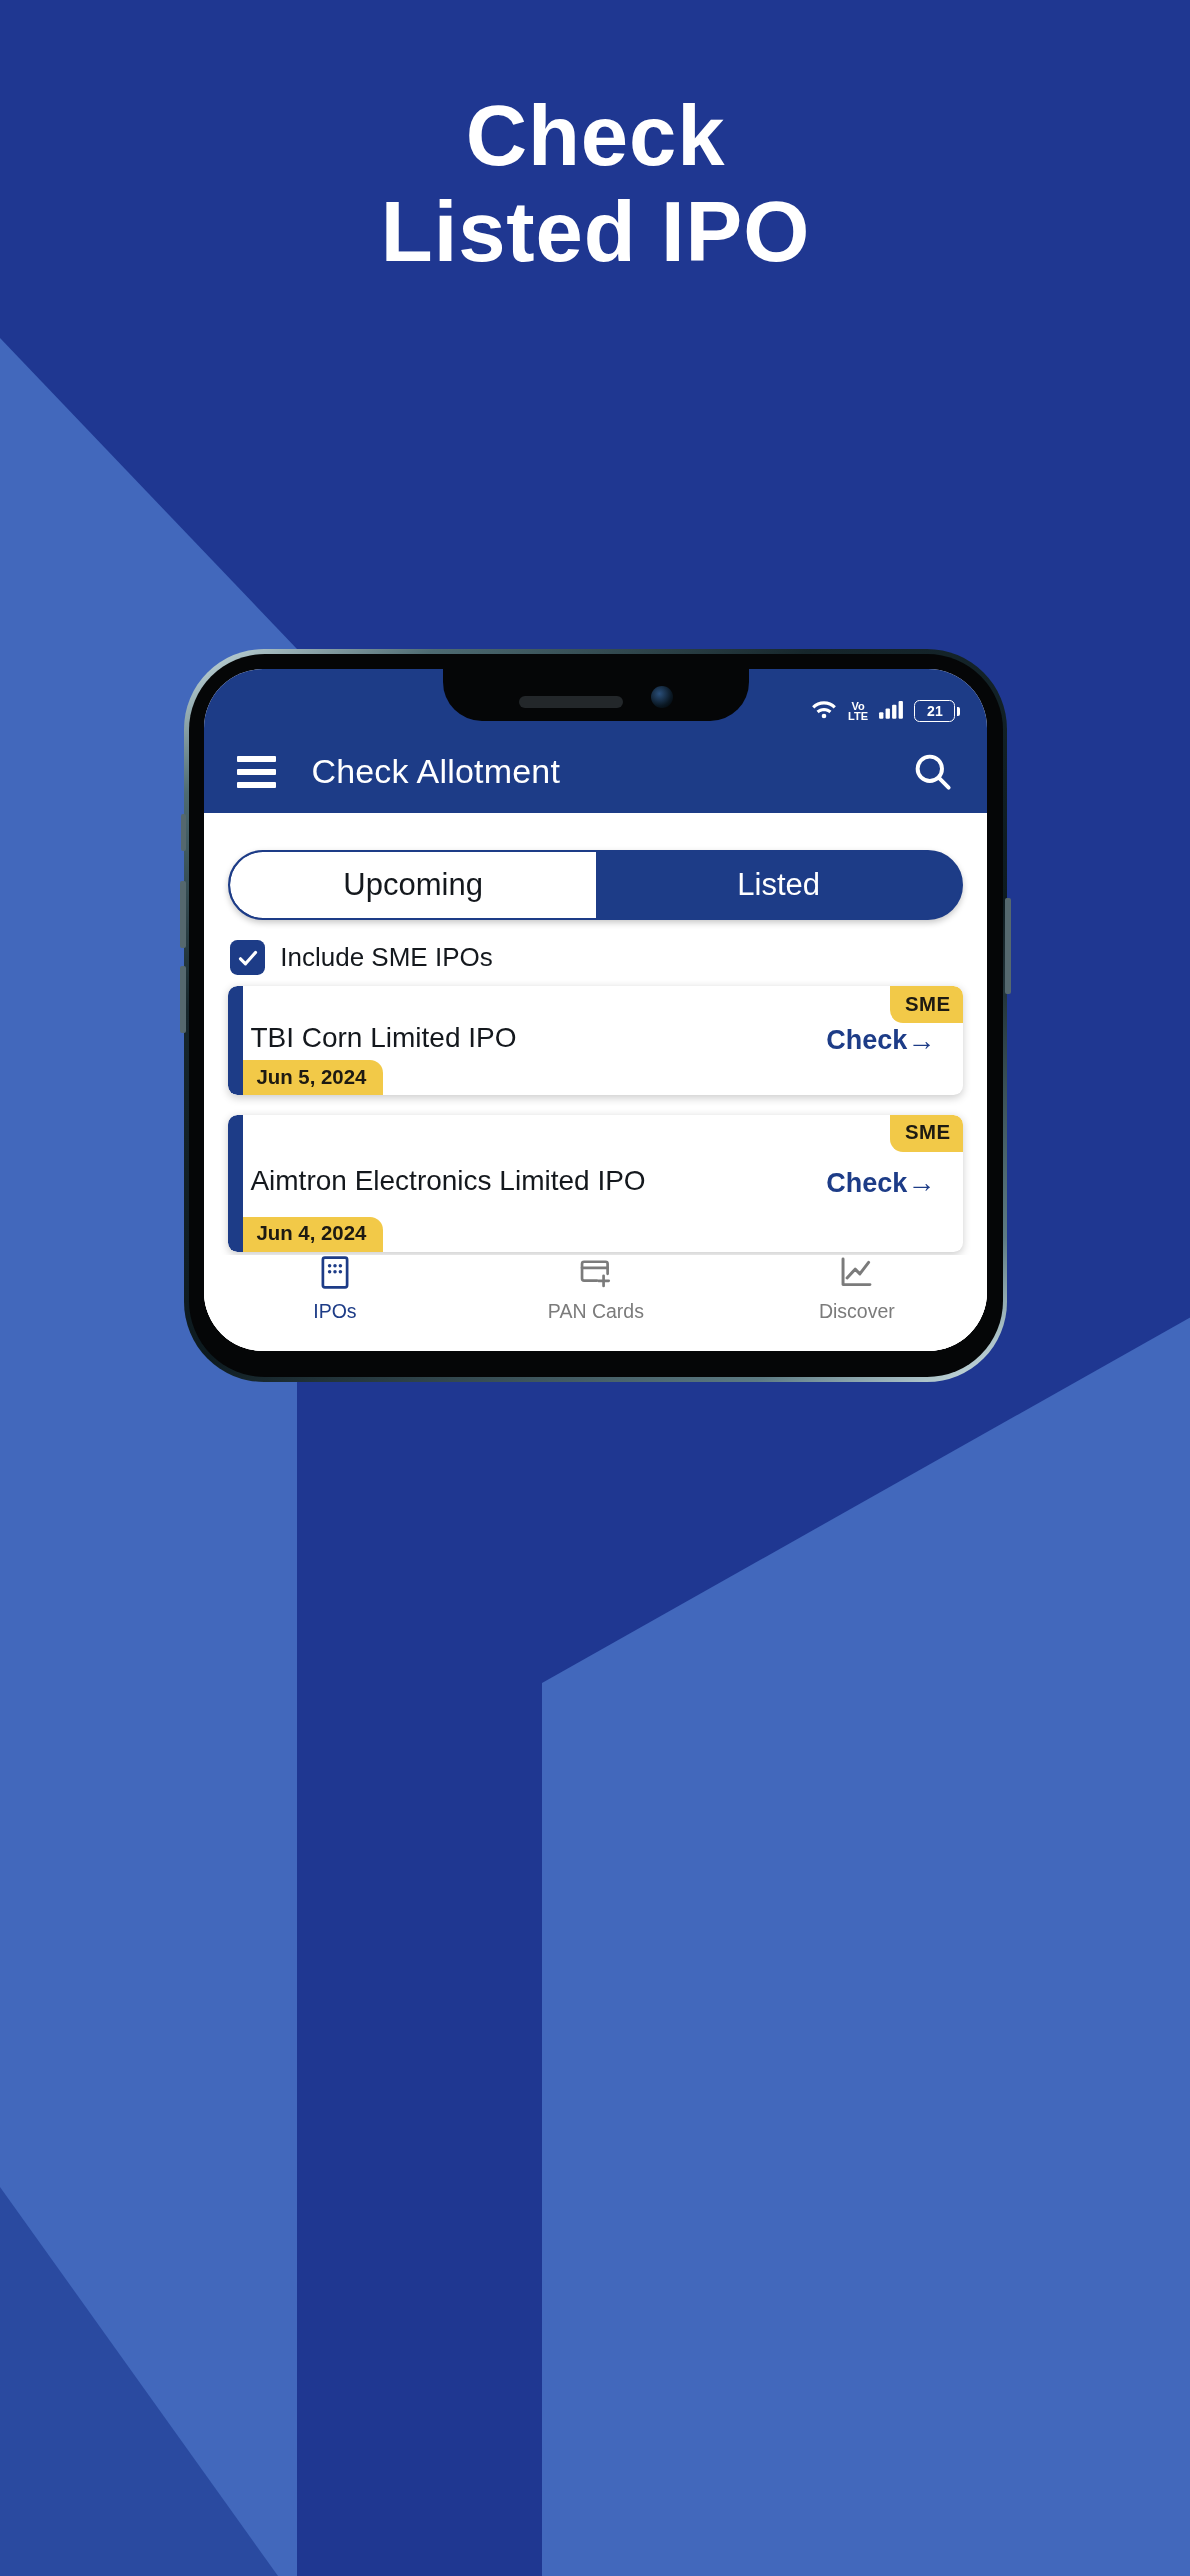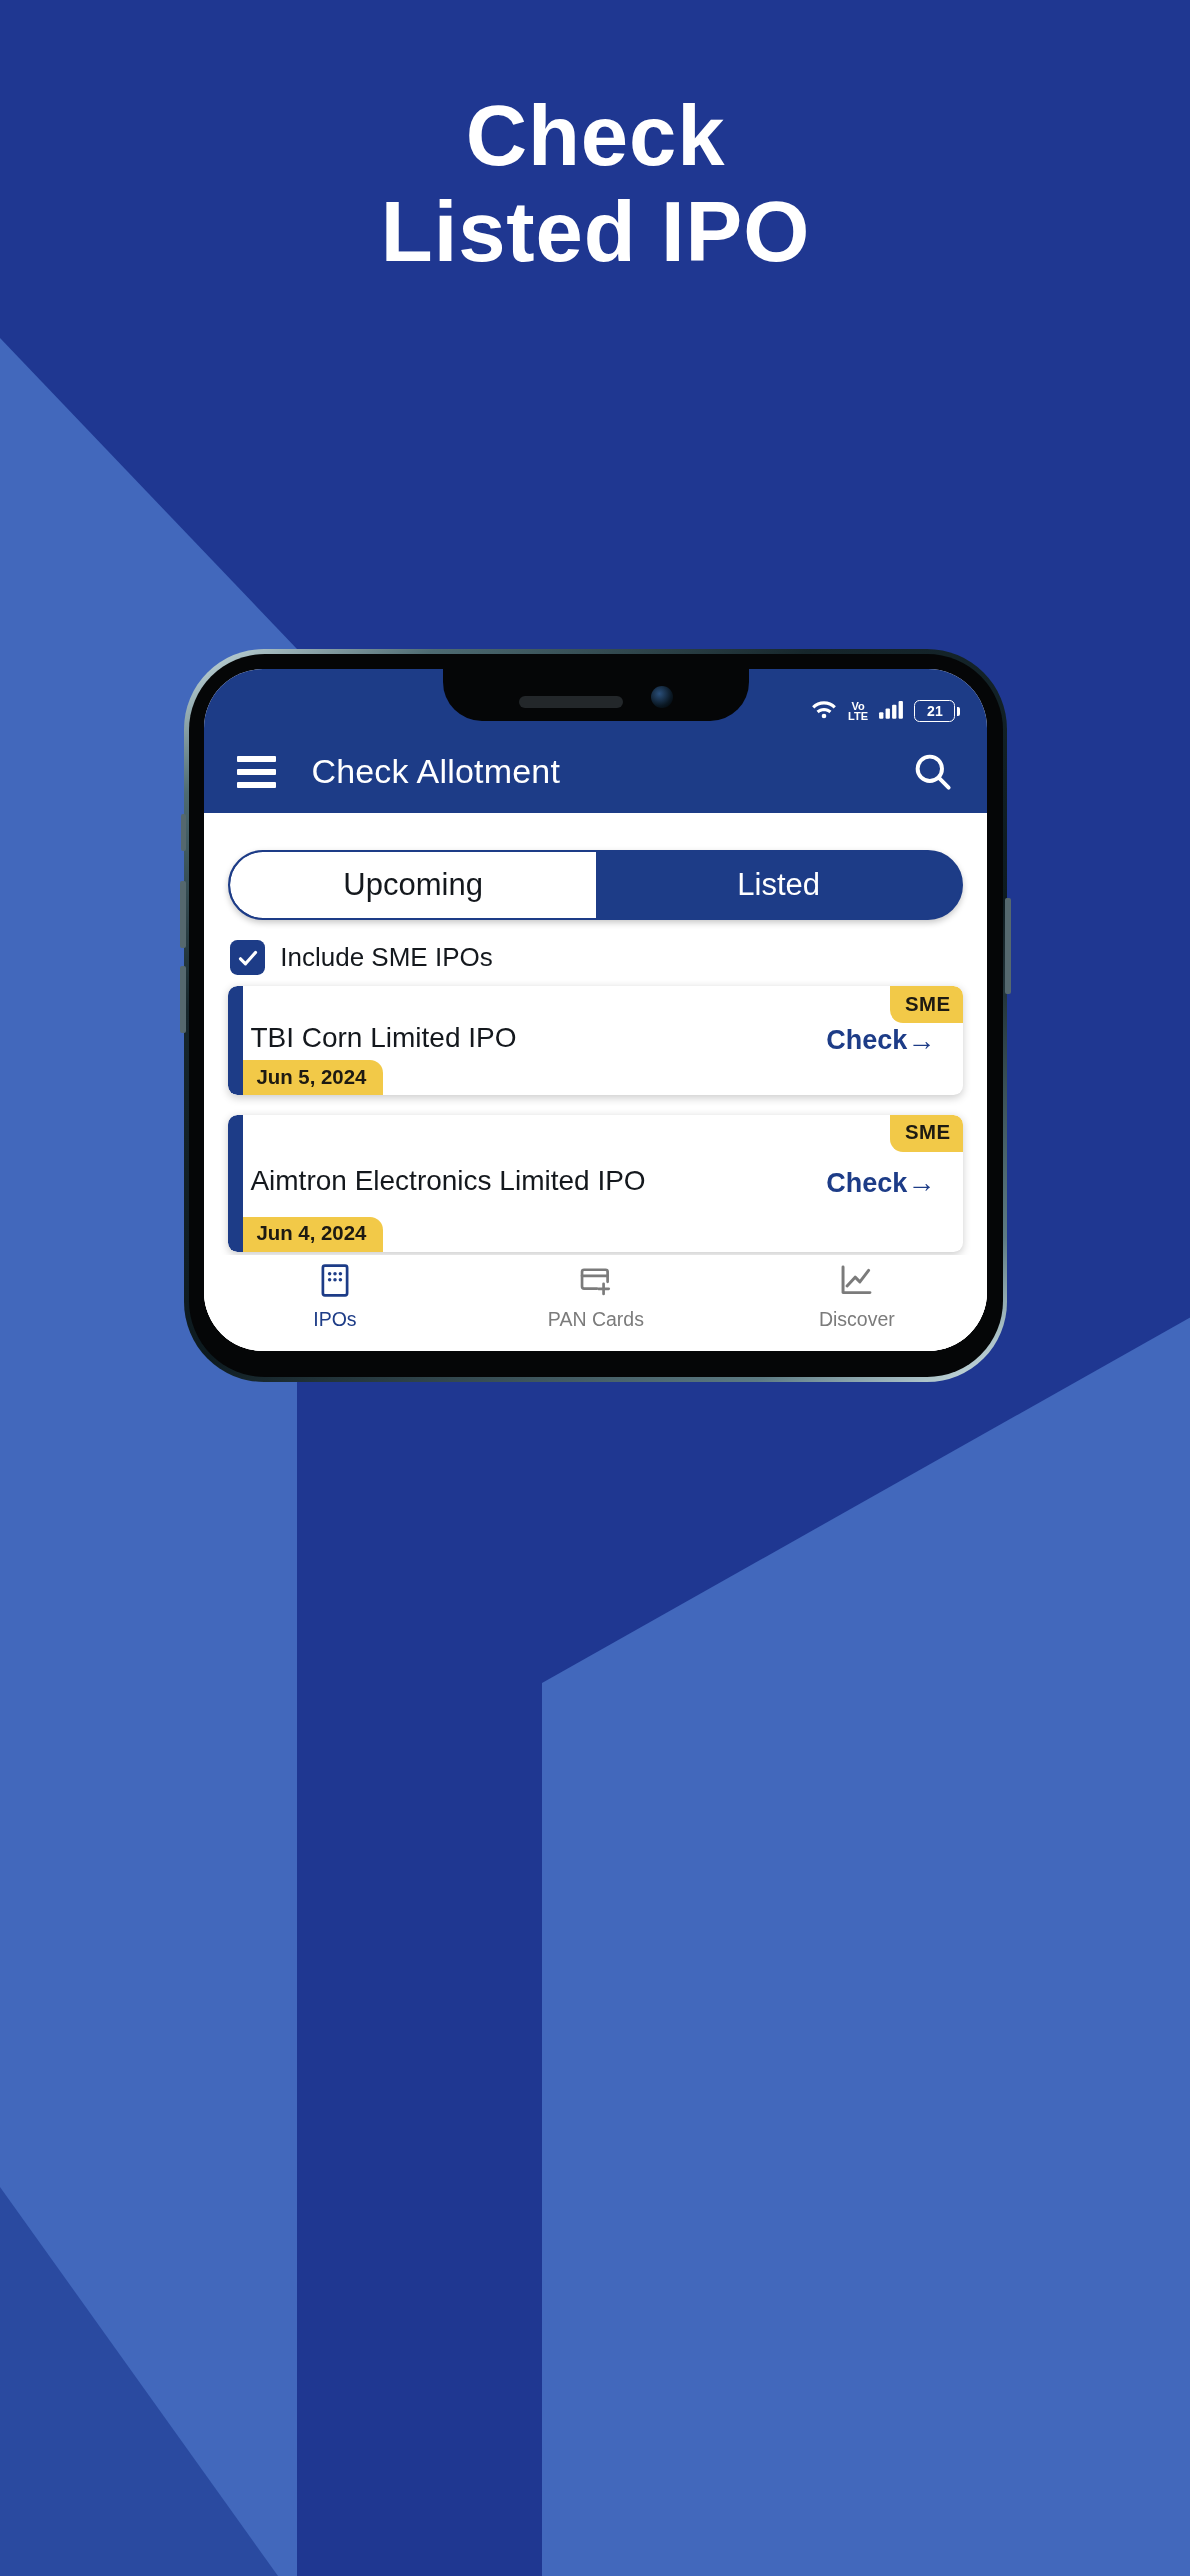--- a/index.html
+++ b/index.html
@@ -260,21 +260,21 @@
     font-weight: bold;
     white-space: nowrap;
   }
   .card-check .arrow { font-size: 28px; line-height: 1; }
 
   
   .bottomnav {
     height: 96px;
     background: #ffffff;
     display: flex;
-    align-items: center;
+    align-items: flex-start;
     padding-bottom: 13px;
   }
   .navitem {
     flex: 1;
     display: flex; flex-direction: column; align-items: center; gap: 6.5px;
     cursor: pointer;
     color: #7b7b7b;
   }
   .navitem.active { color: #1d3c87; }
   .navitem .navlabel { font-size: 19.5px; }

